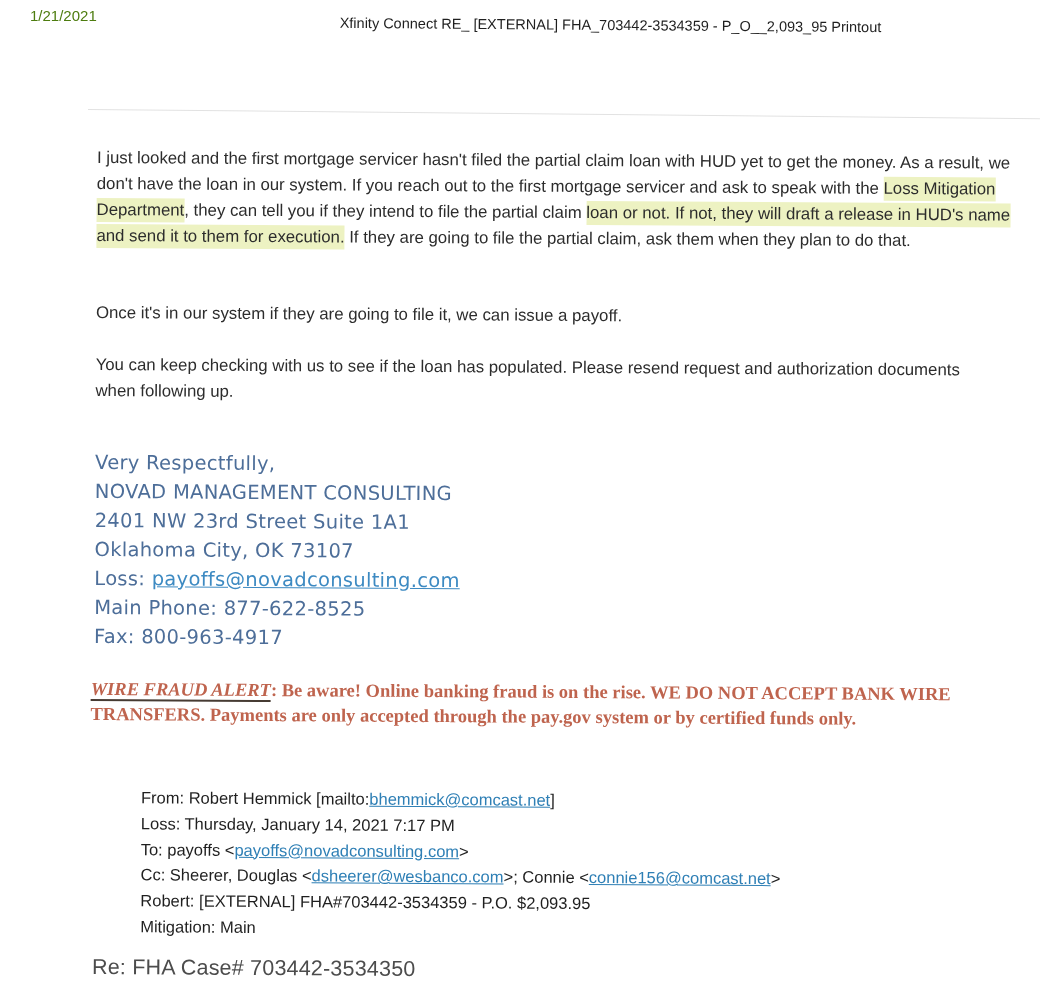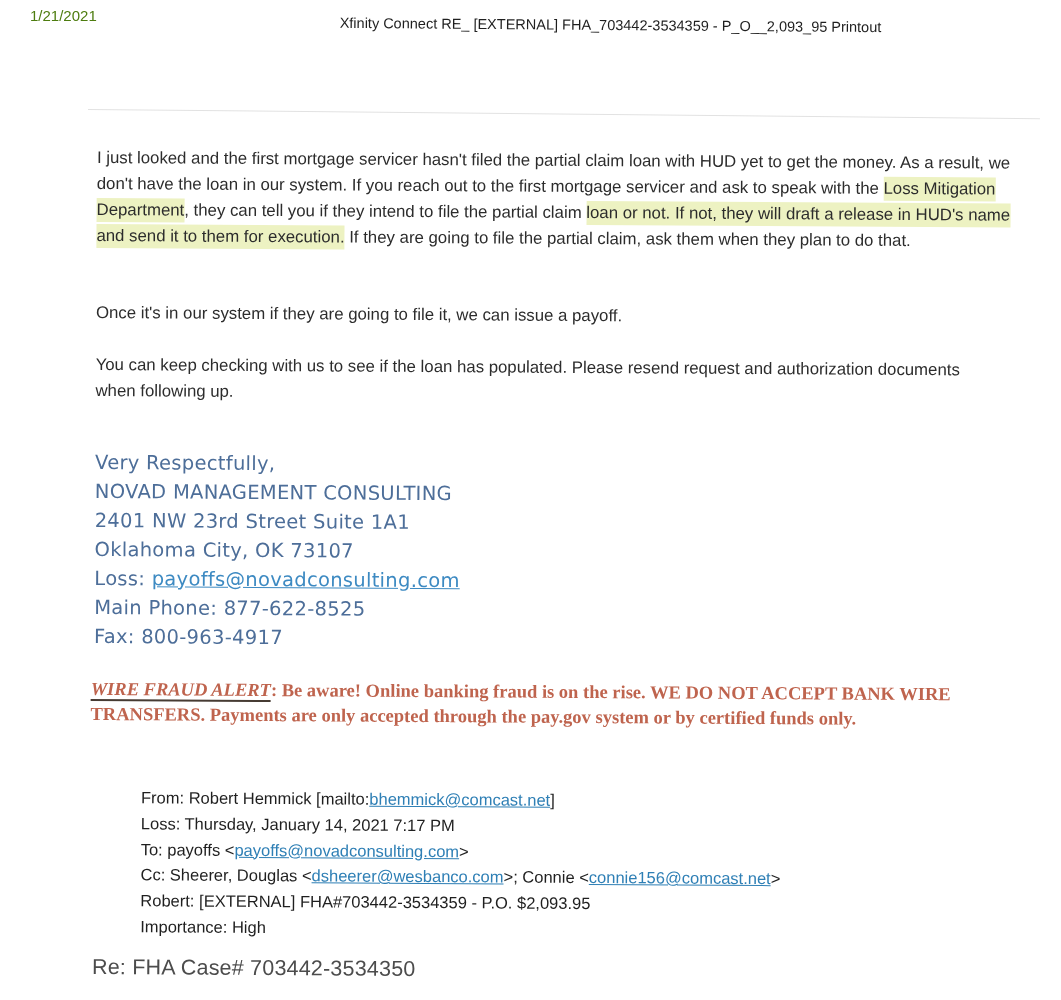--- a/index.html
+++ b/index.html
@@ -116,18 +116,18 @@
   <div class="fraud">
     <span class="fraud-heading">WIRE FRAUD ALERT</span><span>: Be aware! Online banking fraud is on the rise. WE DO NOT ACCEPT BANK WIRE TRANSFERS. Payments are only accepted through the pay.gov system or by certified funds only.</span>
   </div>
 
   <div class="email-headers">
     <div><span class="lbl">From:</span><span> Robert Hemmick [mailto:</span><a class="hlink">bhemmick@comcast.net</a><span>]</span></div>
     <div><span class="lbl">Loss:</span><span> Thursday, January 14, 2021 7:17 PM</span></div>
     <div><span class="lbl">To:</span><span> payoffs &lt;</span><a class="hlink">payoffs@novadconsulting.com</a><span>&gt;</span></div>
     <div><span class="lbl">Cc:</span><span> Sheerer, Douglas &lt;</span><a class="hlink">dsheerer@wesbanco.com</a><span>&gt;; Connie &lt;</span><a class="hlink">connie156@comcast.net</a><span>&gt;</span></div>
     <div><span class="lbl">Robert:</span><span> [EXTERNAL] FHA#703442-3534359 - P.O. $2,093.95</span></div>
-    <div><span class="lbl">Importance:</span><span> High</span></div>
+    <div><span class="lbl">Mitigation:</span><span> Main</span></div>
   </div>
 
   <div class="re-line">Re: FHA Case# 703442-3534350</div>
 
 </div>
 
 </body></html>

